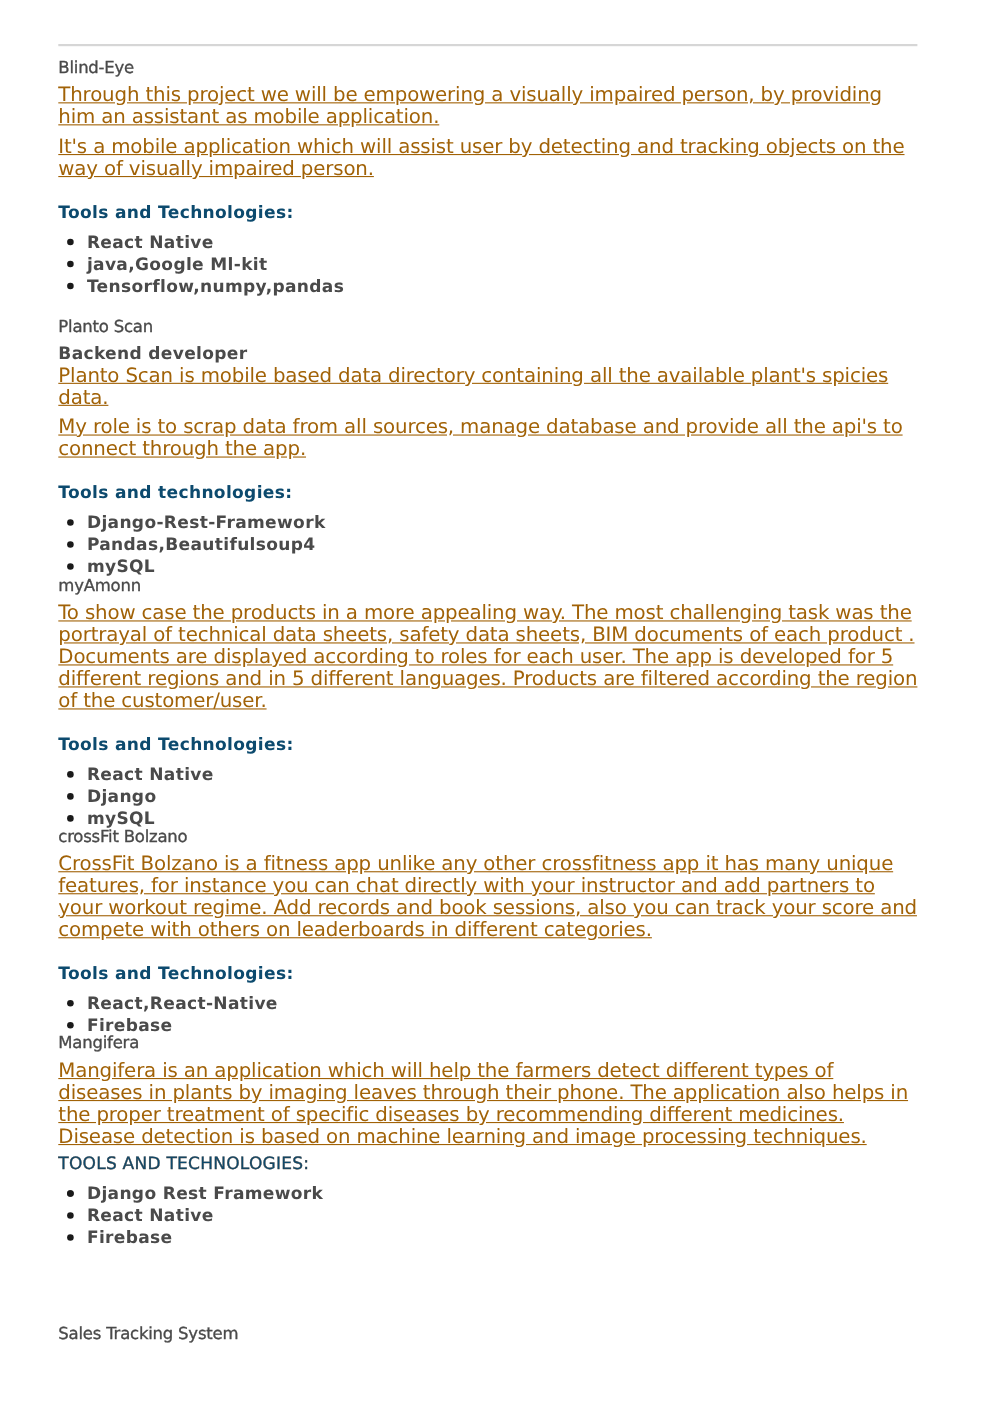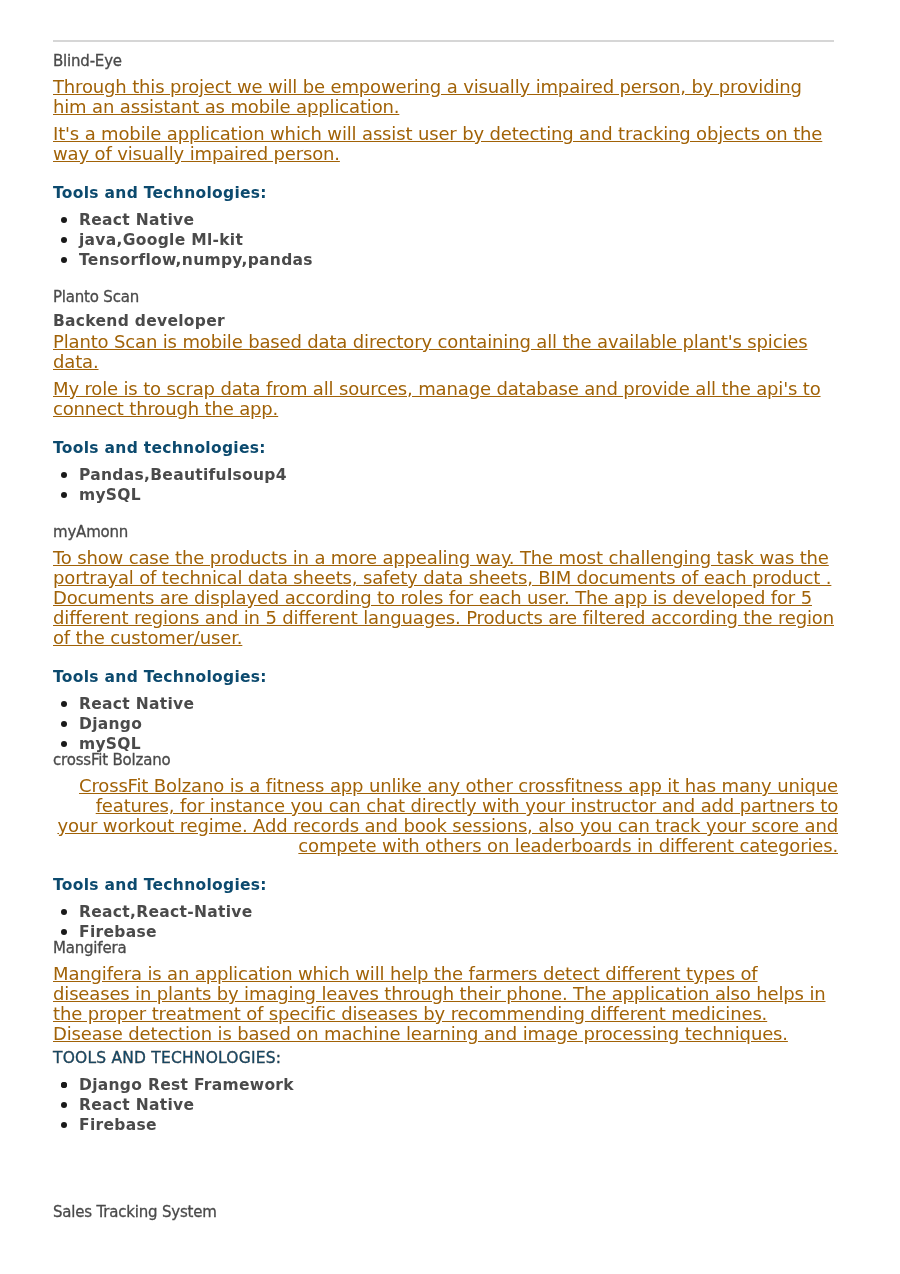--- a/index.html
+++ b/index.html
@@ -107,39 +107,40 @@
   </ul>
 </div>
 
 <div class="project" style="top:287px;">
   <h3 class="proj-title">Planto Scan</h3>
   <p class="role" style="margin-top:4px;">Backend developer</p>
   <p class="para" style="margin-top:1px;">Planto Scan is mobile based data directory containing all the available plant's spicies data.</p>
   <p class="para" style="margin-top:7px;">My role is to scrap data from all sources, manage database and provide all the api's to connect through the app.</p>
   <p class="tools-label" style="margin-top:19px;">Tools and technologies:</p>
   <ul class="tools" style="margin-top:7px;">
+    <li><span class="bullet"></span><span>Django-Rest-Framework</span></li>
     <li><span class="bullet"></span><span>Pandas,Beautifulsoup4</span></li>
     <li><span class="bullet"></span><span>mySQL</span></li>
   </ul>
 </div>
 
 <div class="project" style="top:522px;">
   <h3 class="proj-title">myAmonn</h3>
   <p class="para" style="margin-top:6px;">To show case the products in a more appealing way. The most challenging task was the portrayal of technical data sheets, safety data sheets, BIM documents of each product . Documents are displayed according to roles for each user. The app is developed for 5 different regions and in 5 different languages. Products are filtered according the region of the customer/user.</p>
   <p class="tools-label" style="margin-top:19px;">Tools and Technologies:</p>
   <ul class="tools" style="margin-top:7px;">
     <li><span class="bullet"></span><span>React Native</span></li>
     <li><span class="bullet"></span><span>Django</span></li>
     <li><span class="bullet"></span><span>mySQL</span></li>
   </ul>
 </div>
 
 <div class="project" style="top:750px;">
   <h3 class="proj-title">crossFit Bolzano</h3>
-  <p class="para" style="margin-top:6px;text-align:right;">CrossFit Bolzano is a fitness app unlike any other crossfitness app it has many unique features, for instance you can chat directly with your instructor and add partners to your workout regime. Add records and book sessions, also you can track your score and compete with others on leaderboards in different categories.</p>
+  <p class="para" style="margin-top:6px;">CrossFit Bolzano is a fitness app unlike any other crossfitness app it has many unique features, for instance you can chat directly with your instructor and add partners to your workout regime. Add records and book sessions, also you can track your score and compete with others on leaderboards in different categories.</p>
   <p class="tools-label" style="margin-top:19px;">Tools and Technologies:</p>
   <ul class="tools" style="margin-top:7px;">
     <li><span class="bullet"></span><span>React,React-Native</span></li>
     <li><span class="bullet"></span><span>Firebase</span></li>
   </ul>
 </div>
 
 <div class="project" style="top:938px;">
   <h3 class="proj-title">Mangifera</h3>
   <p class="para" style="margin-top:6px;">Mangifera is an application which will help the farmers detect different types of diseases in plants by imaging leaves through their phone. The application also helps in the proper treatment of specific diseases by recommending different medicines. Disease detection is based on machine learning and image processing techniques.</p>

